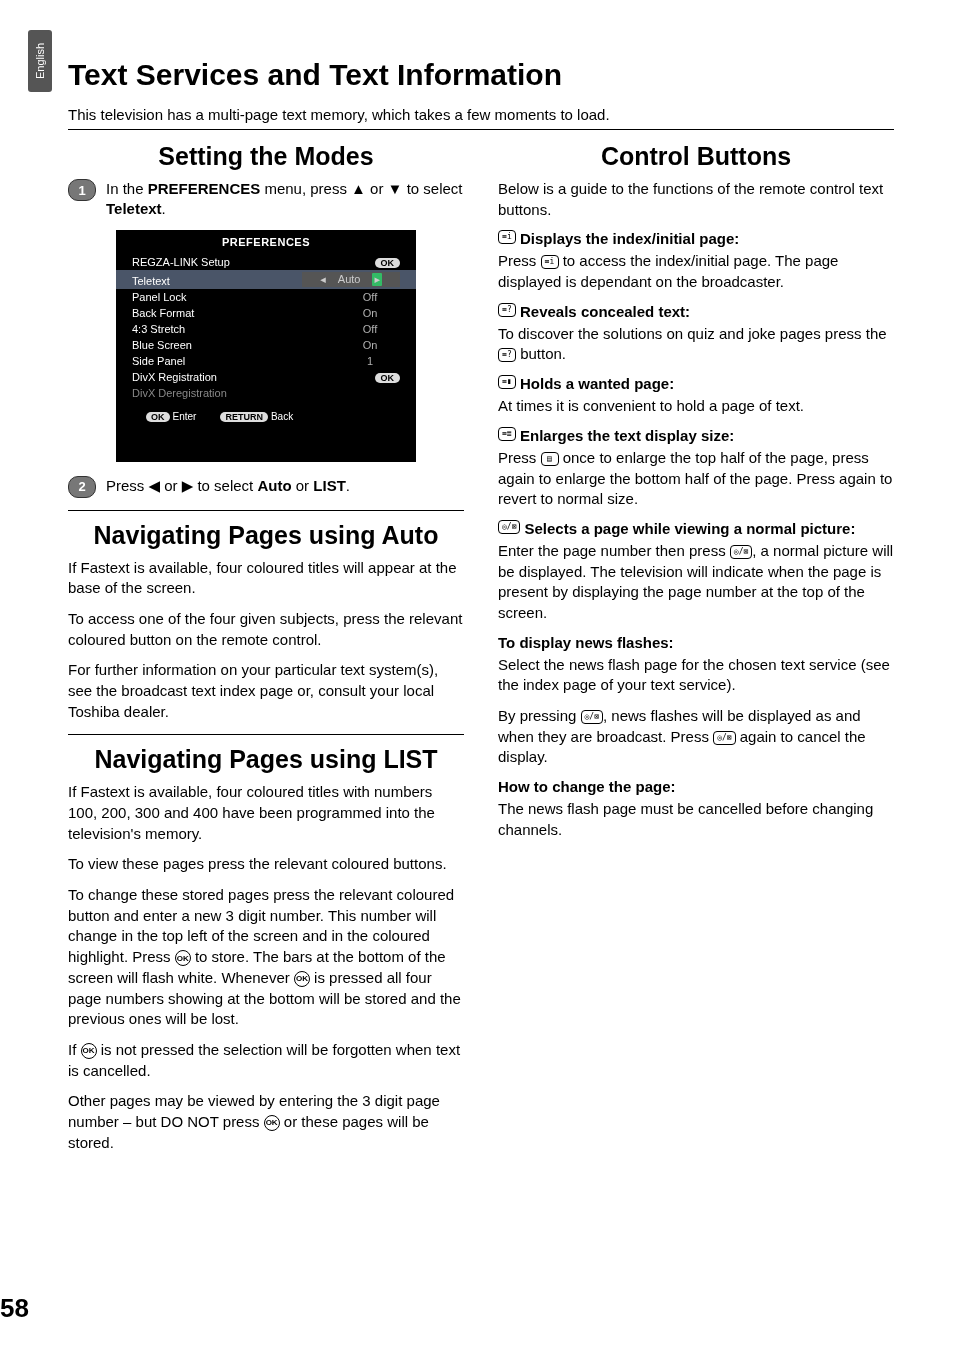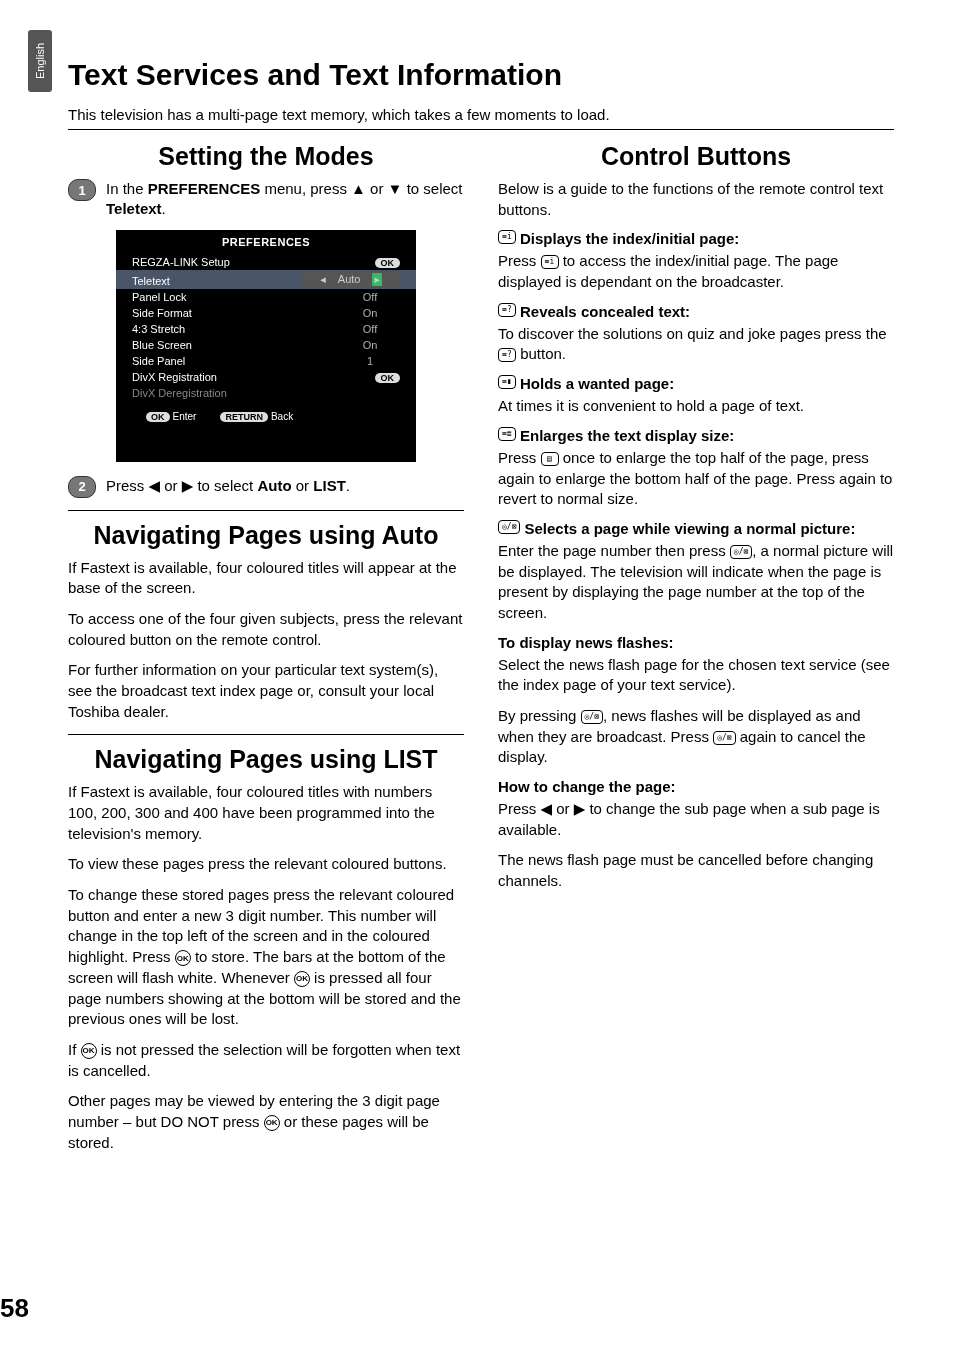--- a/index.html
+++ b/index.html
@@ -182,21 +182,21 @@
           </div>
         <div class="tv-row sel">
             <span>Teletext</span>
             <span class="tv-sel-val">Auto</span>
           </div>
         <div class="tv-row">
             <span>Panel Lock</span>
             <span class="val">Off</span>
           </div>
         <div class="tv-row">
-            <span>Side Format</span>
+            <span>Back Format</span>
             <span class="val">On</span>
           </div>
         <div class="tv-row">
             <span>4:3 Stretch</span>
             <span class="val">Off</span>
           </div>
         <div class="tv-row">
             <span>Blue Screen</span>
             <span class="val">On</span>
           </div>
@@ -282,20 +282,19 @@
 
       <div class="subhead">
           <span>To display news flashes:</span>
         </div>
       <p class="body-text">Select the news flash page for the chosen text service (see the index page of your text service).</p>
       <p class="body-text"><span>By pressing </span><span class="tt-icon">◎/⊠</span><span>, news flashes will be displayed as and when they are broadcast. Press </span><span class="tt-icon">◎/⊠</span><span> again to cancel the display.</span></p>
 
       <div class="subhead">
           <span>How to change the page:</span>
         </div>
-      <p class="body-text">Press ◀ or ▶ to change the sub page when a sub page is available.</p>
       <p class="body-text">The news flash page must be cancelled before changing channels.</p>
     </div>
 
   </div>
 </div>
 
 <div class="pagenum">58</div>
 
 </body></html>

